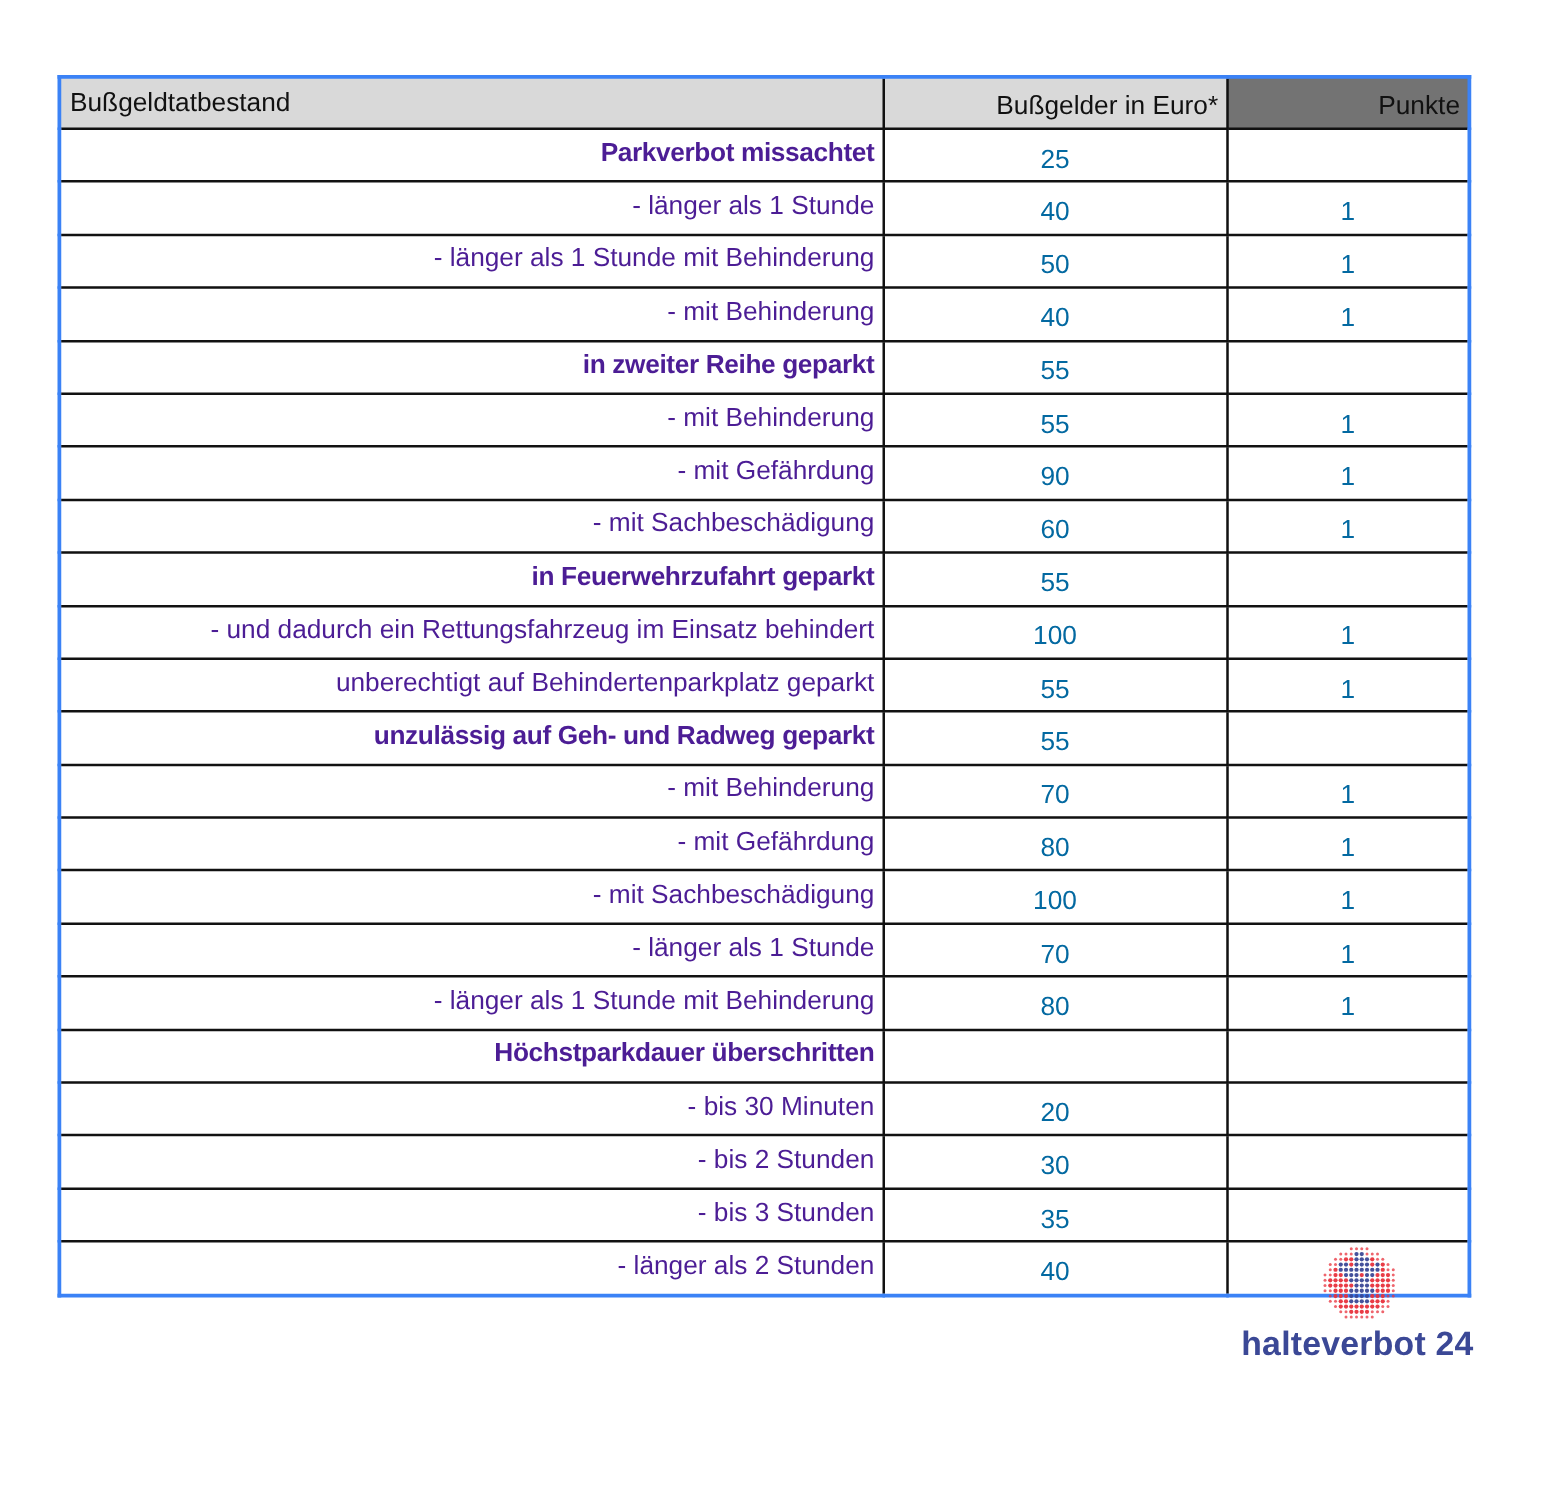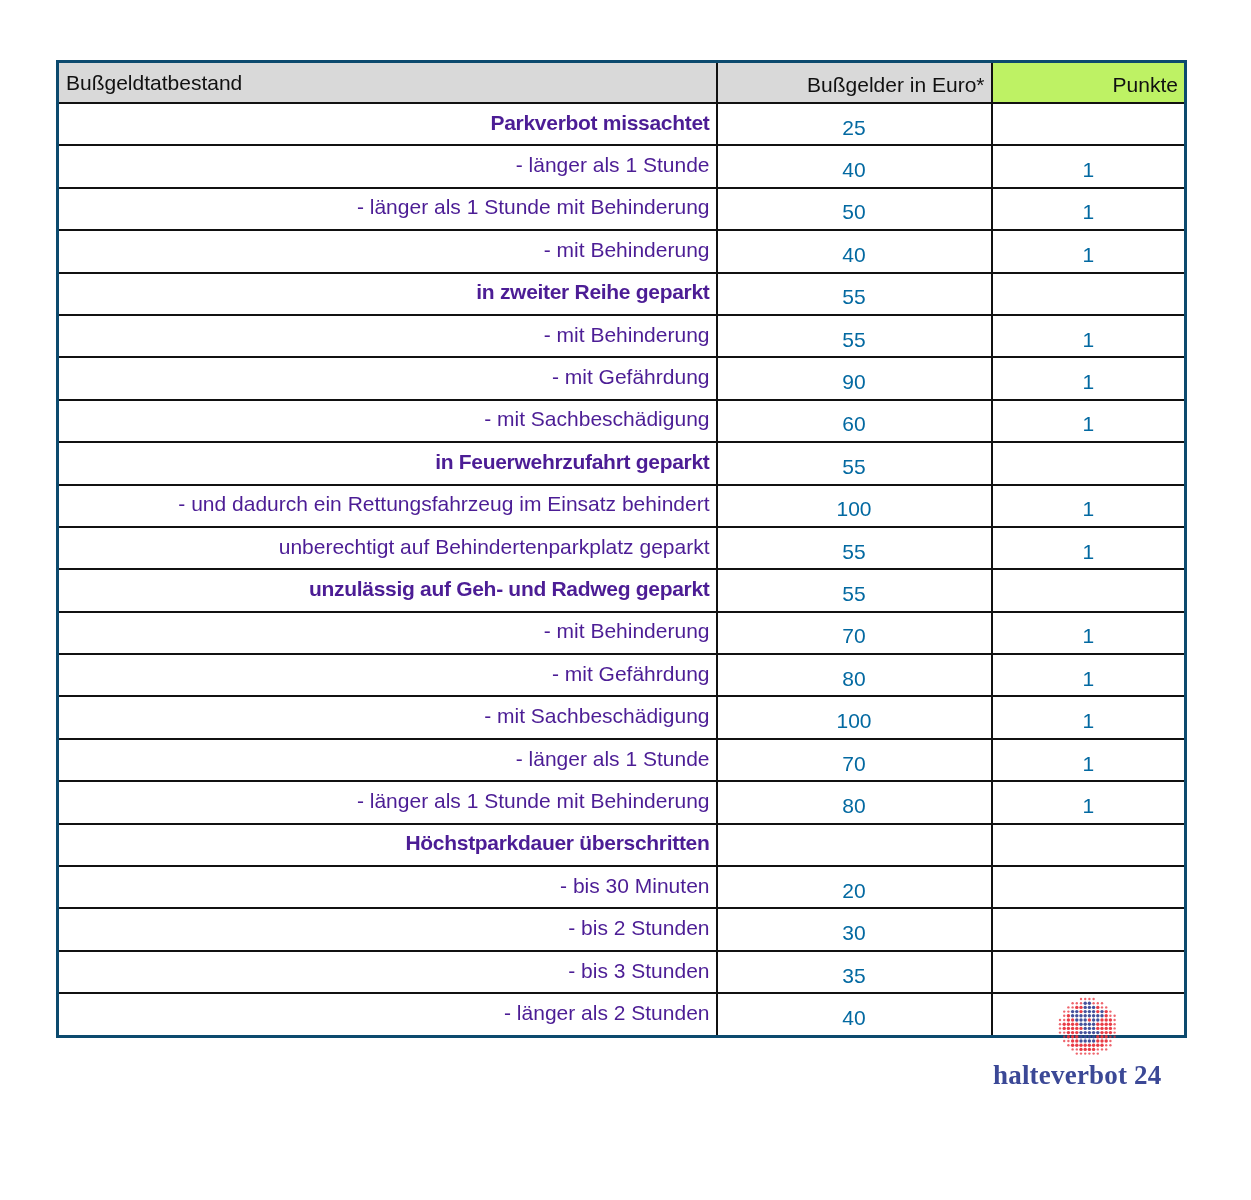--- a/index.html
+++ b/index.html
@@ -1,35 +1,35 @@
 <!DOCTYPE html>
 <html><head>
 <meta charset="utf-8">
 <style>
   html, body { margin: 0; padding: 0; background: #ffffff; }
   body { width: 1251px; height: 1200px; position: relative; overflow: hidden;
          font-family: "Liberation Sans", "DejaVu Sans", sans-serif; color: #111; }
-  .fine-table { position: absolute; left: 56px; top: 60px; width: 1128px;
-                border-collapse: collapse; border: 3px solid #0c4a6e; table-layout: fixed; }
+  .fine-table { position: absolute; left: 46px; top: 60px; width: 1128px;
+                border-collapse: collapse; border: 3px solid #3b82f6; table-layout: fixed; }
   .fine-table col.c1 { width: 659px; }
   .fine-table col.c2 { width: 275px; }
   .fine-table col.c3 { width: 194px; }
   .fine-table th, .fine-table td { border: 2px solid #111; height: 34.4px; padding: 0 6px;
                 font-size: 21px; font-weight: normal; line-height: 1; vertical-align: middle; }
   .fine-table th { height: 35px; background: #d9d9d9; }
-  .fine-table th.h-punkte { background: #bef264; margin-left: 14px; }
+  .fine-table th.h-punkte { background: #737373; margin-left: 14px; }
   .fine-table th.h-left { text-align: left; padding-left: 7px; }
   .fine-table th.h-center { text-align: right; padding-top: 4px; }
   .fine-table td.desc { text-align: right; padding-left: 7px; padding-bottom: 4px; color: #4c1d95; }
   .fine-table td.desc.bold { font-weight: bold; letter-spacing: -0.3px; }
   .fine-table td.num { text-align: center; padding-top: 6px; color: #0369a1; }
   .logo { position: absolute; left: 990px; top: 996px; width: 200px; height: 100px; }
   .logo-mark { position: absolute; left: 67px; top: 0; width: 62px; height: 62px; }
   .logo-text { position: absolute; left: 3px; top: 64px; font-size: 27px; font-weight: bold;
-               color: #3b4896; letter-spacing: 0.2px; font-family: Liberation Serif, serif; }
+               color: #3b4896; letter-spacing: 0.2px; font-family: Liberation Sans, sans-serif; }
 </style>
 </head>
 <body>
 
 <table class="fine-table">
   <colgroup>
       <col class="c1">
       <col class="c2">
       <col class="c3">
     </colgroup>

